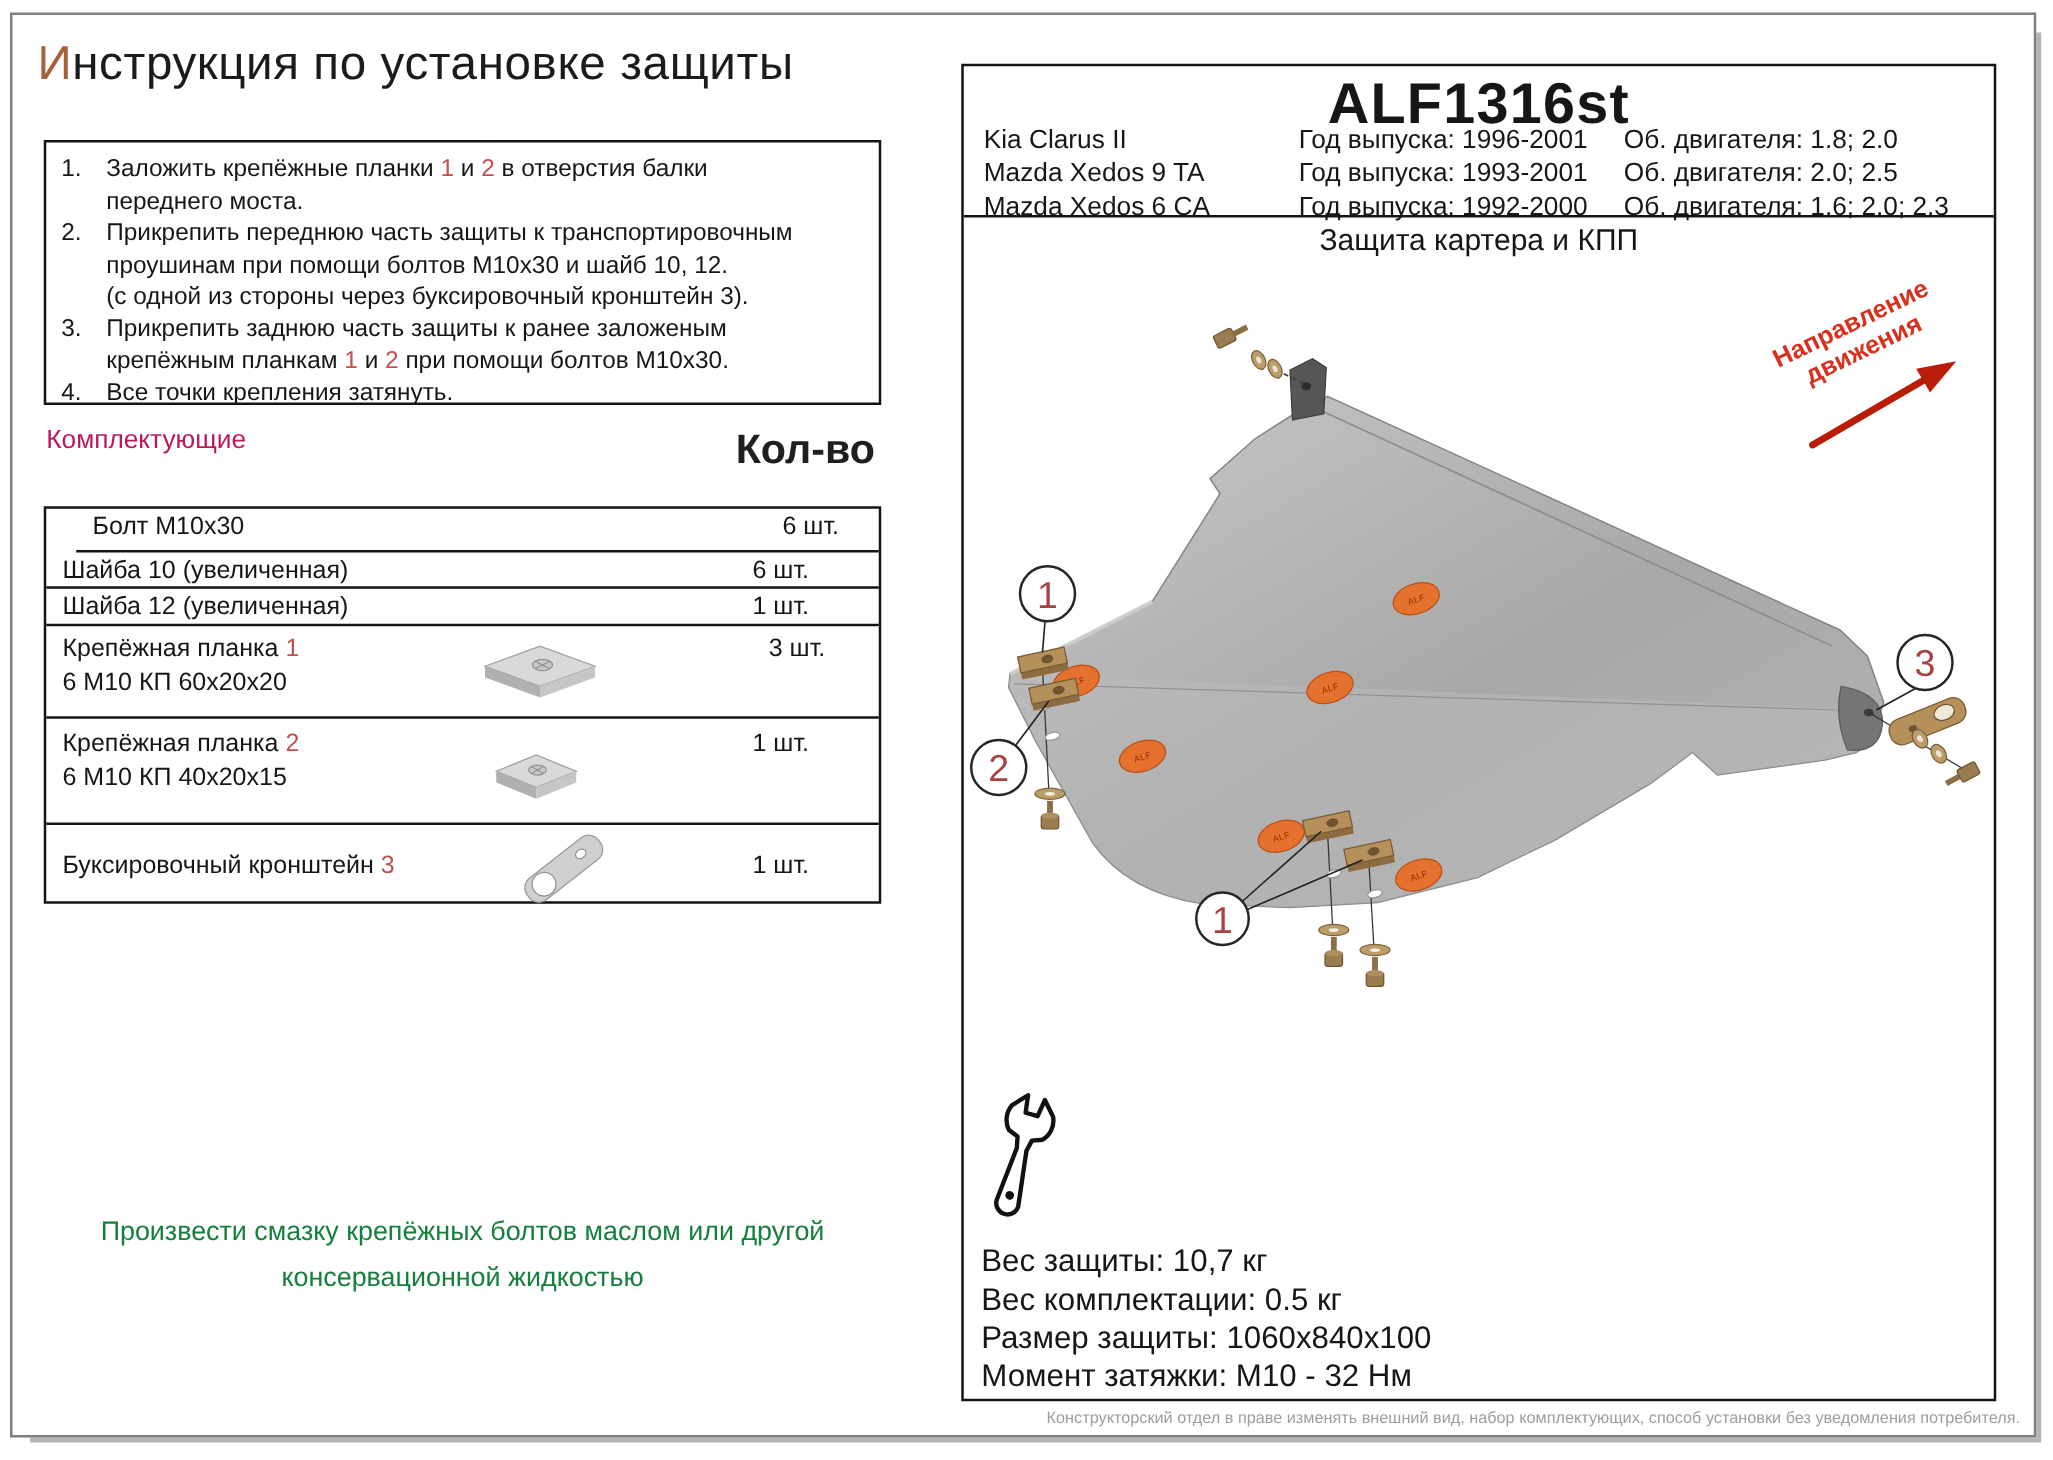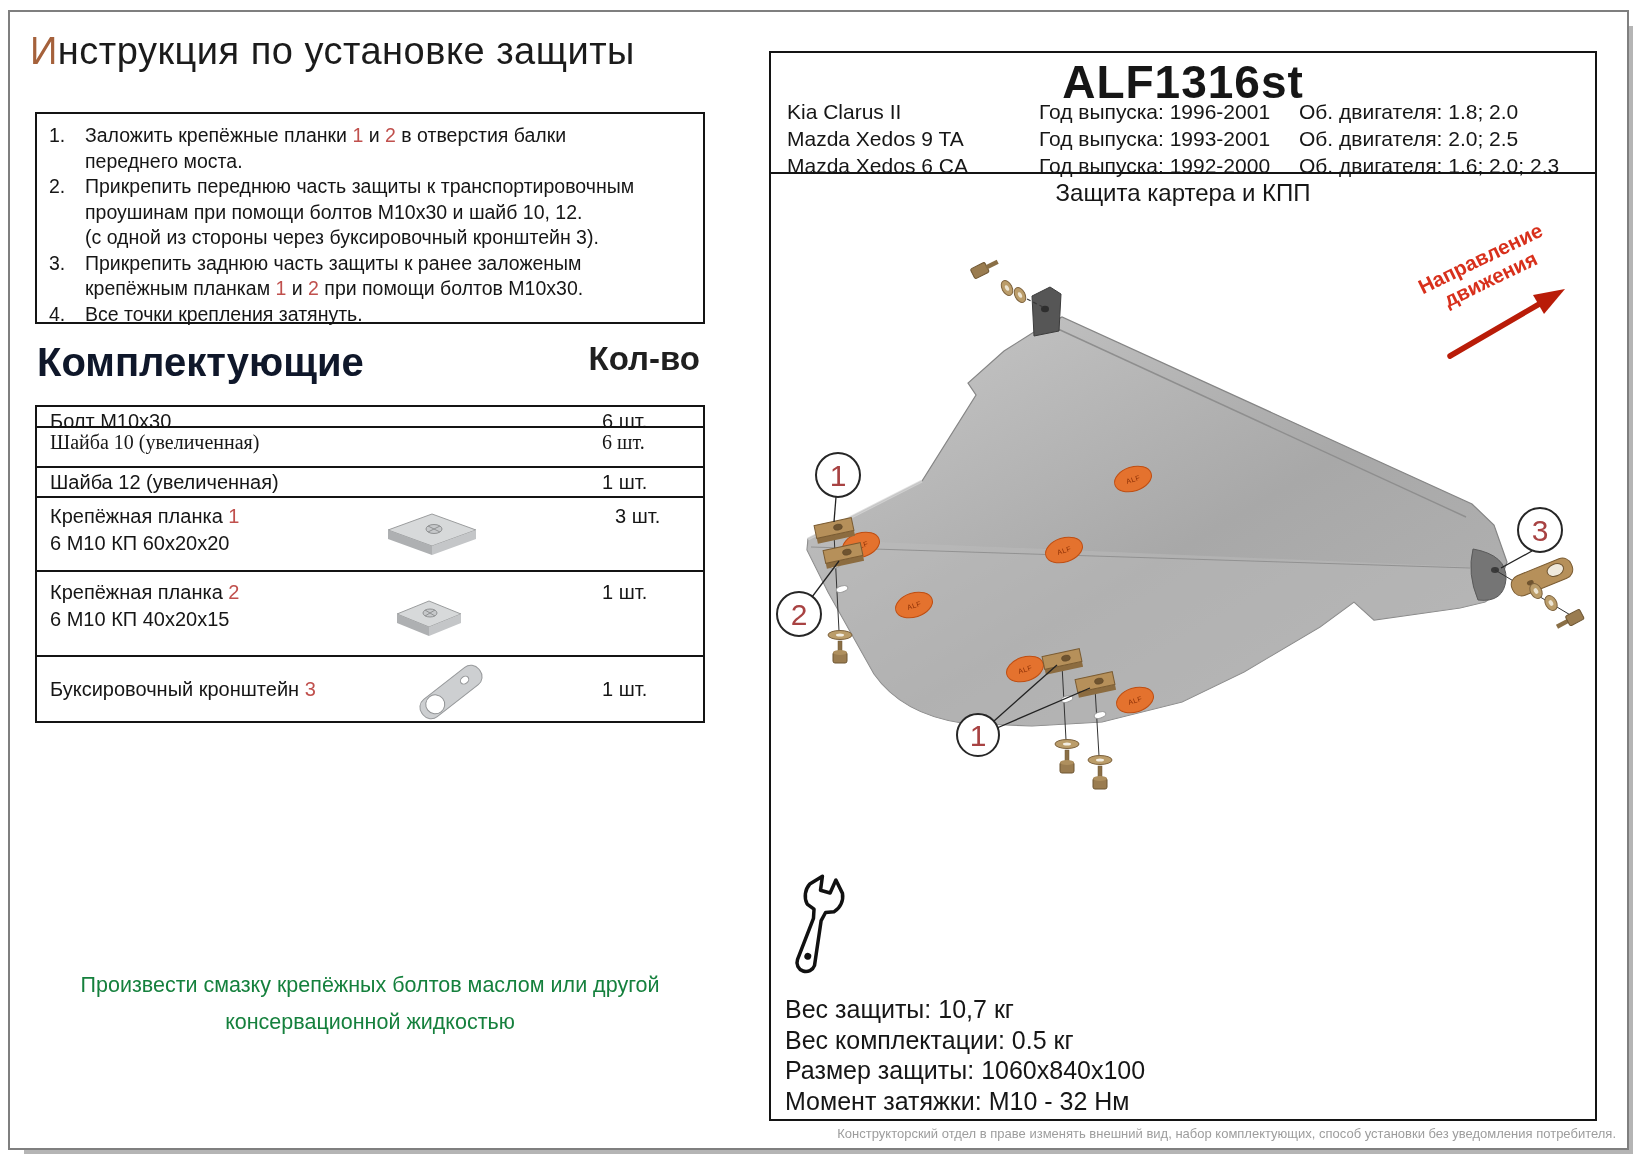--- a/index.html
+++ b/index.html
@@ -10,21 +10,21 @@
   
   #doc-title{left:30px;top:30px;font-size:38px;letter-spacing:.5px;color:#1b1b1b;white-space:nowrap;}
   #doc-title .lead{color:#a5613b;}
   
   #instr-box{left:35px;top:112px;width:670px;height:212px;border:2.5px solid #141414;box-sizing:border-box;}
   .instr-item{display:flex;font-size:19.5px;line-height:25.5px;}
   #instr-list{padding:9px 6px 0 12px;}
   .instr-marker{width:36px;flex:none;}
   .rednum{color:#c0504d;}
   
-  #parts-heading{left:37px;top:340px;font-size:40px;font-weight:bold;color:#0f172a;}
+  #parts-heading{left:37px;top:340px;font-size:21px;font-weight:normal;color:#be185d;}
   #qty-heading{left:435px;top:340px;width:265px;text-align:right;font-size:33px;font-weight:bold;color:#1f1f1f;}
   
   #parts-table{left:35px;top:405px;width:670px;height:318px;border:2.5px solid #141414;box-sizing:border-box;}
   .prow{position:relative;box-sizing:border-box;border-bottom:2px solid #141414;font-size:20px;line-height:27px;padding:1px 0 0 13px;}
   .prow:last-child{border-bottom:none;}
   .pqty{position:absolute;left:565px;top:1px;}
   .plabel2{display:block;}
   .pimg{position:absolute;}
   
   #red-note{left:35px;top:967px;width:670px;text-align:center;font-size:21.5px;line-height:37px;color:#15803d;}
@@ -75,22 +75,22 @@
         <span class="instr-marker">4.</span>
         <span><span>Все точки крепления затянуть.</span></span>
       </div>
     </div>
 </div>
 
 <div id="parts-heading" class="abs">Комплектующие</div>
 <div id="qty-heading" class="abs">Кол-во</div>
 
 <div id="parts-table" class="abs">
-    <div class="prow" style="height: 21px;"><span><span>Болт М10х30</span></span><span class="pqty">6 шт.</span></div>
-    <div class="prow" style="height: 40px; font-family: Liberation Serif, serif;"><span><span>Шайба 10 (увеличенная)</span></span><span class="pqty">6 шт.</span></div>
+    <div class="prow" style="height: 35px; margin-left: 24px;"><span><span>Болт М10х30</span></span><span class="pqty">6 шт.</span></div>
+    <div class="prow" style="height: 29px;"><span><span>Шайба 10 (увеличенная)</span></span><span class="pqty">6 шт.</span></div>
     <div class="prow" style="height: 30px;"><span><span>Шайба 12 (увеличенная)</span></span><span class="pqty">1 шт.</span></div>
     <div class="prow" style="height: 74px; padding-top: 5px;"><span><span>Крепёжная планка </span><span class="rednum">1</span></span><span class="plabel2">6 М10 КП 60х20х20</span><span class="pqty" style="top: 5px; margin-left: 13px;">3 шт.</span><span class="pimg" style="left: 345px; top: 10px;"><svg width="100" height="50" viewBox="0 0 100 50">
           <polygon points="6,22 50,6 94,22 50,38" fill="#d7d9da" stroke="#9b9d9e"></polygon>
           <polygon points="6,22 50,38 50,47 6,31" fill="#aeb0b2"></polygon>
           <polygon points="50,38 94,22 94,31 50,47" fill="#c4c6c8"></polygon>
           <ellipse cx="52" cy="21" rx="8" ry="4.5" fill="#c6c8ca" stroke="#8f9192"></ellipse>
           <line x1="46" y1="18" x2="58" y2="24" stroke="#8f9192"></line>
           <line x1="46" y1="24" x2="58" y2="18" stroke="#8f9192"></line>
         </svg></span></div>
     <div class="prow" style="height: 85px; padding-top: 7px;"><span><span>Крепёжная планка </span><span class="rednum">2</span></span><span class="plabel2">6 М10 КП 40х20х15</span><span class="pqty" style="top: 7px;">1 шт.</span><span class="pimg" style="left: 352px; top: 22px;"><svg width="80" height="46" viewBox="0 0 80 46">

